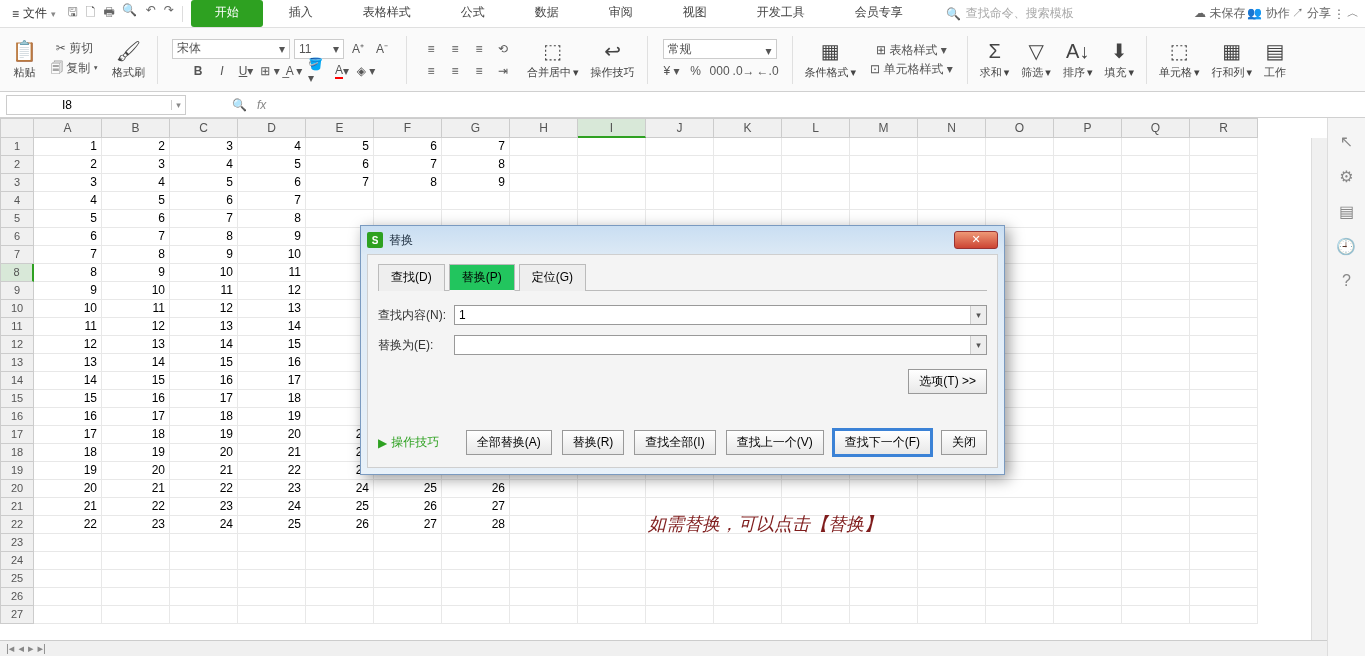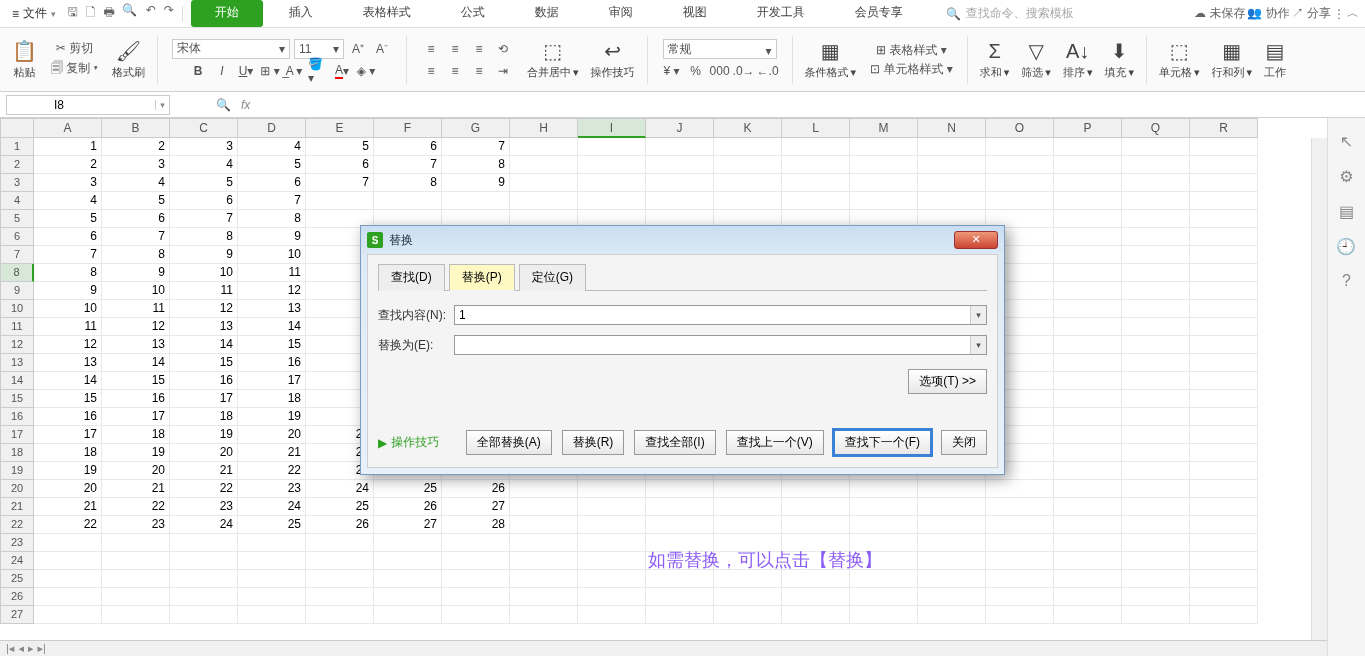--- a/index.html
+++ b/index.html
@@ -30,52 +30,52 @@
 .ribbon .row span, .ribbon .row button { font-size: 12px; color: #555; cursor: pointer; background: none; border: none; }
 .ribbon select, .ribbon .combo { border: 1px solid #ccc; background: #fff; font-size: 12px; height: 20px; }
 .ribbon .combo.font { width: 118px; padding: 0 4px; display:flex; align-items:center; justify-content:space-between;}
 .ribbon .combo.size { width: 50px; padding: 0 4px; display:flex; align-items:center; justify-content:space-between;}
 .ribbon .combo.numfmt { width: 114px; padding: 0 4px; display:flex; align-items:flex-end; justify-content:space-between;}
 .caret { font-size: 9px; color: #888; }
 .icon-btn { width: 20px; height: 20px; display: inline-flex; align-items: center; justify-content: center; cursor: pointer; color: #555; }
 
 
 .fbar { height: 26px; display: flex; align-items: center; border-bottom: 1px solid #d0d0d0; }
-.fbar .namebox { width: 164px; border: 1px solid #ccc; margin: 16px 6px; height: 20px; display: flex; align-items: center; justify-content: center; position: relative; gap: 44px; }
+.fbar .namebox { width: 180px; border: 1px solid #ccc; margin: 16px 6px; height: 20px; display: flex; align-items: center; justify-content: center; position: relative; gap: 44px; }
 .fbar .namebox .val { flex: 1; text-align: center; font-size: 12px; }
 .fbar .namebox .drop { width: 14px; border-left: 1px solid #ccc; text-align: center; font-size: 9px; color: #888; }
 .fbar .icons { display: flex; gap: 10px; color: #888; padding: 0 10px; margin-left: 30px;}
 .fbar .formula-input { flex: 1; border: none; height: 20px; padding: 0 4px; font-size: 12px; }
 
 
 .grid { position: absolute; top: 118px; left: 0; right: 38px; bottom: 16px; display: flex; }
 .grid .corner { width: 34px; height: 20px; background: #f0f0f0; border: 1px solid #ccc; }
 .grid .colheads { height: 20px; display: flex; position: absolute; left: 34px; top: 0; }
 .grid .colheads .ch { width: 68px; background: #f0f0f0; border: 1px solid #ccc; border-left: none; text-align: center; font-size: 12px; color: #555; line-height: 18px; }
 .grid .colheads .ch.sel { background: #d8e8d8; border-bottom: 2px solid #2ea121; }
 .grid .rowheads { position: absolute; left: 0; top: 20px; }
 .grid .rowheads .rh { width: 34px; height: 18px; background: #f0f0f0; border: 1px solid #ccc; border-top: none; text-align: center; font-size: 11px; color: #555; line-height: 17px; }
 .grid .rowheads .rh.sel { background: #d8e8d8; border-right: 2px solid #2ea121; }
 .grid .cells { position: absolute; left: 34px; top: 20px; }
 .grid .row { display: flex; }
 .grid .cell { width: 68px; height: 18px; border-right: 1px solid #e8e8e8; border-bottom: 1px solid #e8e8e8; font-size: 12px; text-align: right; padding: 0 4px; line-height: 17px; color: #000; }
 .grid .cell.active { outline: 2px solid #2ea121; outline-offset: -1px; background: #fff; }
 
-.annotation { position: absolute; color: #8b5cf6; font-size: 18px; left: 648px; top: 548px; }
+.annotation { position: absolute; color: #7f1d1d; font-size: 18px; left: 648px; top: 512px; font-style: italic; }
 
 
 .dialog { position: absolute; left: 360px; top: 225px; width: 645px; background: linear-gradient(#dce9f5,#e8f1f9); border: 1px solid #7a9ac0; box-shadow: 4px 4px 14px rgba(0,0,0,0.4); }
 .dialog .titlebar { height: 28px; display: flex; align-items: center; padding: 0 6px; background: linear-gradient(#c9def2,#dce9f5); }
 .dialog .titlebar .app-icon { width: 16px; height: 16px; background: #2ea121; border-radius: 2px; margin-right: 6px; display:flex; align-items:center; justify-content:center; color:#fff; font-size:10px; font-weight:bold;}
 .dialog .titlebar .title { color: #234; font-size: 12px; }
 .dialog .titlebar .close { margin-left: auto; width: 44px; height: 18px; background: linear-gradient(#e97, #c43); border: 1px solid #933; border-radius: 3px; color: #fff; text-align: center; font-size: 11px; line-height: 15px; cursor: pointer; }
 .dialog .body { background: #f4f4f4; margin: 0 6px 6px 6px; border: 1px solid #cfcfcf; padding: 8px 10px 12px 10px; }
 .dialog .dlg-tabs { display: flex; gap: 4px; border-bottom: 1px solid #bbb; margin-bottom: 14px; }
 .dialog .dlg-tabs .dtab { padding: 4px 12px; border: 1px solid #bbb; border-bottom: none; background: #eee; font-size: 12px; cursor: pointer; position: relative; top: 1px; }
-.dialog .dlg-tabs .dtab.active { background: #fef9c3; border-bottom: 1px solid #f4f4f4; }
+.dialog .dlg-tabs .dtab.active { background: #22c55e; border-bottom: 1px solid #f4f4f4; }
 .dialog .form-row { display: flex; align-items: center; margin-bottom: 10px; }
 .dialog .form-row label { width: 76px; font-size: 12px; color: #333; }
 .dialog .form-row .combo-in { flex: 1; height: 20px; border: 1px solid #999; background: #fff; display: flex; align-items: center; }
 .dialog .form-row .combo-in input { flex: 1; border: none; padding: 0 4px; font-size: 12px; outline: none; }
 .dialog .form-row .combo-in .dd { width: 16px; text-align: center; font-size: 9px; color: #555; border-left: 1px solid #ccc; cursor: pointer; background:#eee; height:18px; line-height:18px;}
 .dialog .opts { display: flex; justify-content: flex-end; margin-top: 14px; margin-bottom: 36px;}
 .dialog .opts button { padding: 3px 10px; font-size: 12px; border: 1px solid #999; background: linear-gradient(#fff,#e8e8e8); cursor: pointer; }
 .dialog .actions { display: flex; align-items: center; gap: 10px; }
 .dialog .actions .tip { color: #2ea121; font-size: 12px; display: flex; align-items: center; gap: 4px; margin-right: auto; cursor:pointer;}
 .dialog .actions button { padding: 3px 10px; font-size: 12px; border: 1px solid #999; background: linear-gradient(#fff,#e8e8e8); cursor: pointer; }

